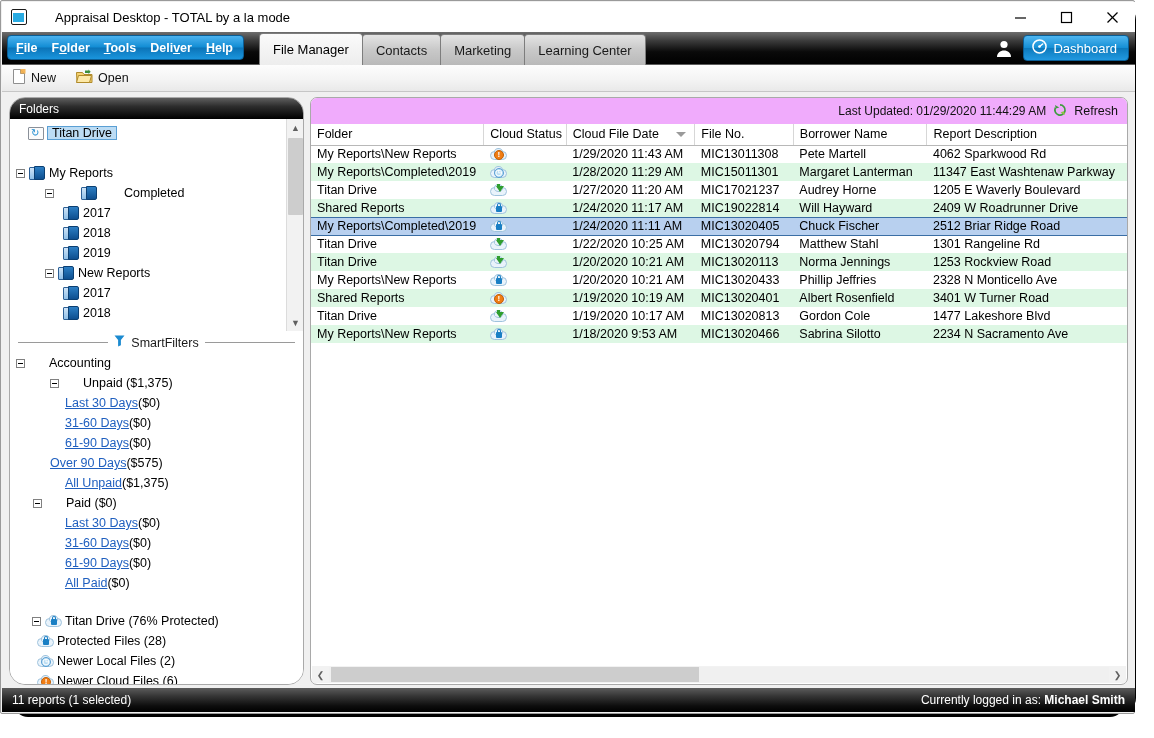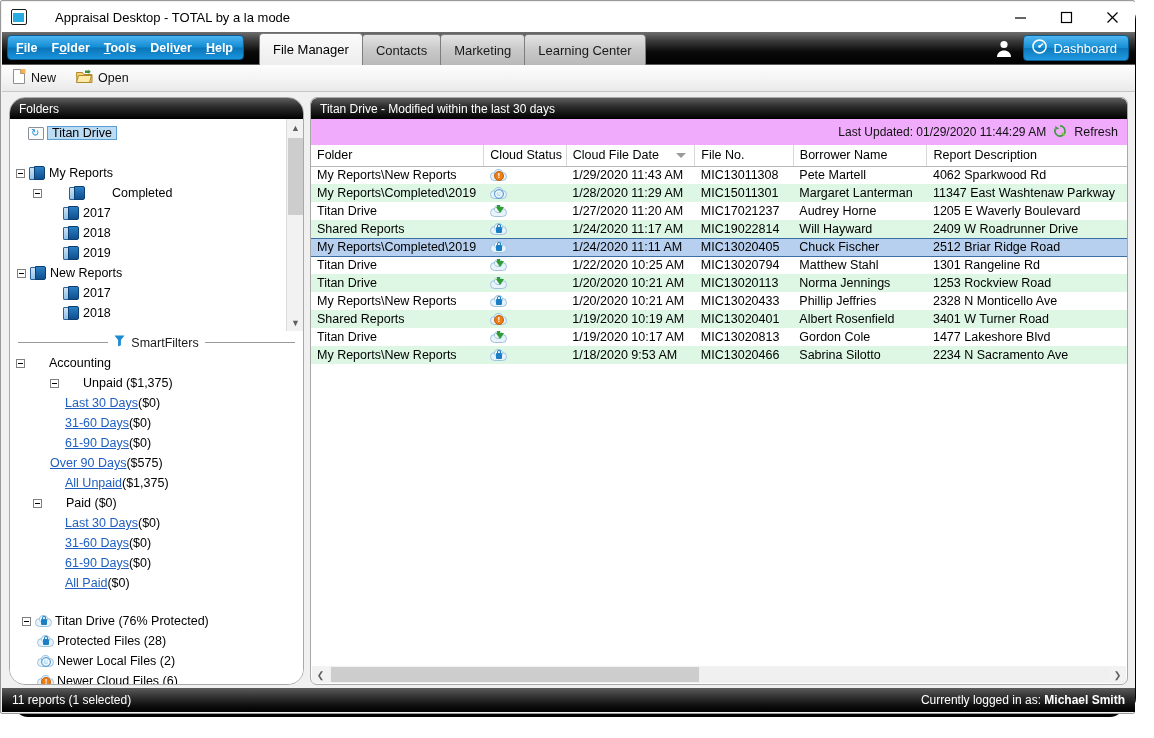--- a/index.html
+++ b/index.html
@@ -574,40 +574,40 @@
             </div>
 
             <div style="height:20px"></div>
 
             <div class="trow" style="padding-left:6px;">
               <span class="expander"></span>
               <span class="ic"><span class="folder-blue"></span></span>
               <span class="tlabel">My Reports</span>
             </div>
 
-            <div class="trow" style="padding-left:23px;gap:23px;">
+            <div class="trow" style="padding-left:35px;gap:23px;">
               <span class="expander"></span>
               <span class="ic"><span class="folder-blue"></span></span>
               <span class="tlabel">Completed</span>
             </div>
 
             <div class="trow" style="padding-left:53px;">
               <span class="ic"><span class="folder-blue"></span></span>
               <span class="tlabel">2017</span>
             </div>
             <div class="trow" style="padding-left:53px;">
               <span class="ic"><span class="folder-blue"></span></span>
               <span class="tlabel">2018</span>
             </div>
             <div class="trow" style="padding-left:53px;">
               <span class="ic"><span class="folder-blue"></span></span>
               <span class="tlabel">2019</span>
             </div>
 
-            <div class="trow" style="padding-left:7px;">
+            <div class="trow" style="padding-left:7px;margin-left:28px;">
               <span class="expander"></span>
               <span class="ic"><span class="folder-blue"></span></span>
               <span class="tlabel">New Reports</span>
             </div>
             <div class="trow" style="padding-left:53px;">
               <span class="ic"><span class="folder-blue"></span></span>
               <span class="tlabel">2017</span>
             </div>
             <div class="trow" style="padding-left:53px;">
               <span class="ic"><span class="folder-blue"></span></span>
@@ -686,21 +686,21 @@
             <span class="flink">61-90 Days</span>
             <span class="fval">($0)</span>
           </div>
           <div class="trow" style="padding-left:55px;">
             <span class="flink">All Paid</span>
             <span class="fval">($0)</span>
           </div>
 
           <div style="height:18px"></div>
 
-          <div class="trow" style="padding-left:12px;">
+          <div class="trow" style="padding-left:22px;">
             <span class="expander"></span>
             <span class="ic">
               <span class="cloud"><span class="cbody"></span><span class="cbump"></span><span class="cmask"></span><span class="lock-shackle"></span><span class="lock-body" style="background:#1a7fc4;"></span></span>
             </span>
             <span class="tlabel">Titan Drive (76% Protected)</span>
           </div>
 
           <div class="trow" style="padding-left:27px;">
             <span class="ic">
               <span class="cloud"><span class="cbody"></span><span class="cbump"></span><span class="cmask"></span><span class="lock-shackle"></span><span class="lock-body" style="background:#1a7fc4;"></span></span>
@@ -717,21 +717,20 @@
             <span class="ic">
               <span class="cloud"><span class="cbody"></span><span class="cbump"></span><span class="cmask"></span><span class="badge badge-orange">!</span></span>
             </span>
             <span class="tlabel">Newer Cloud Files (6)</span>
           </div>
 
         </div>
       </div>
 
       <div class="right-panel">
-        <div class="panel-header">Titan Drive - Modified within the last 30 days</div>
 
         <div class="updated-bar">
           <span>Last Updated: 01/29/2020 11:44:29 AM</span>
           <span>
             <svg width="14" height="14" viewBox="0 0 16 16">
               <path d="M8 2.2a5.8 5.8 0 1 1-5.2 3.2" fill="none" stroke="#3f9b3f" stroke-width="2"></path>
               <path d="M2.2 2.2 L3.2 6.4 L7.2 5.2 z" fill="#3f9b3f"></path>
               <path d="M13.6 13.6 L12.6 9.4 L8.6 10.6 z" fill="#8dc63f"></path>
             </svg>
           </span>

